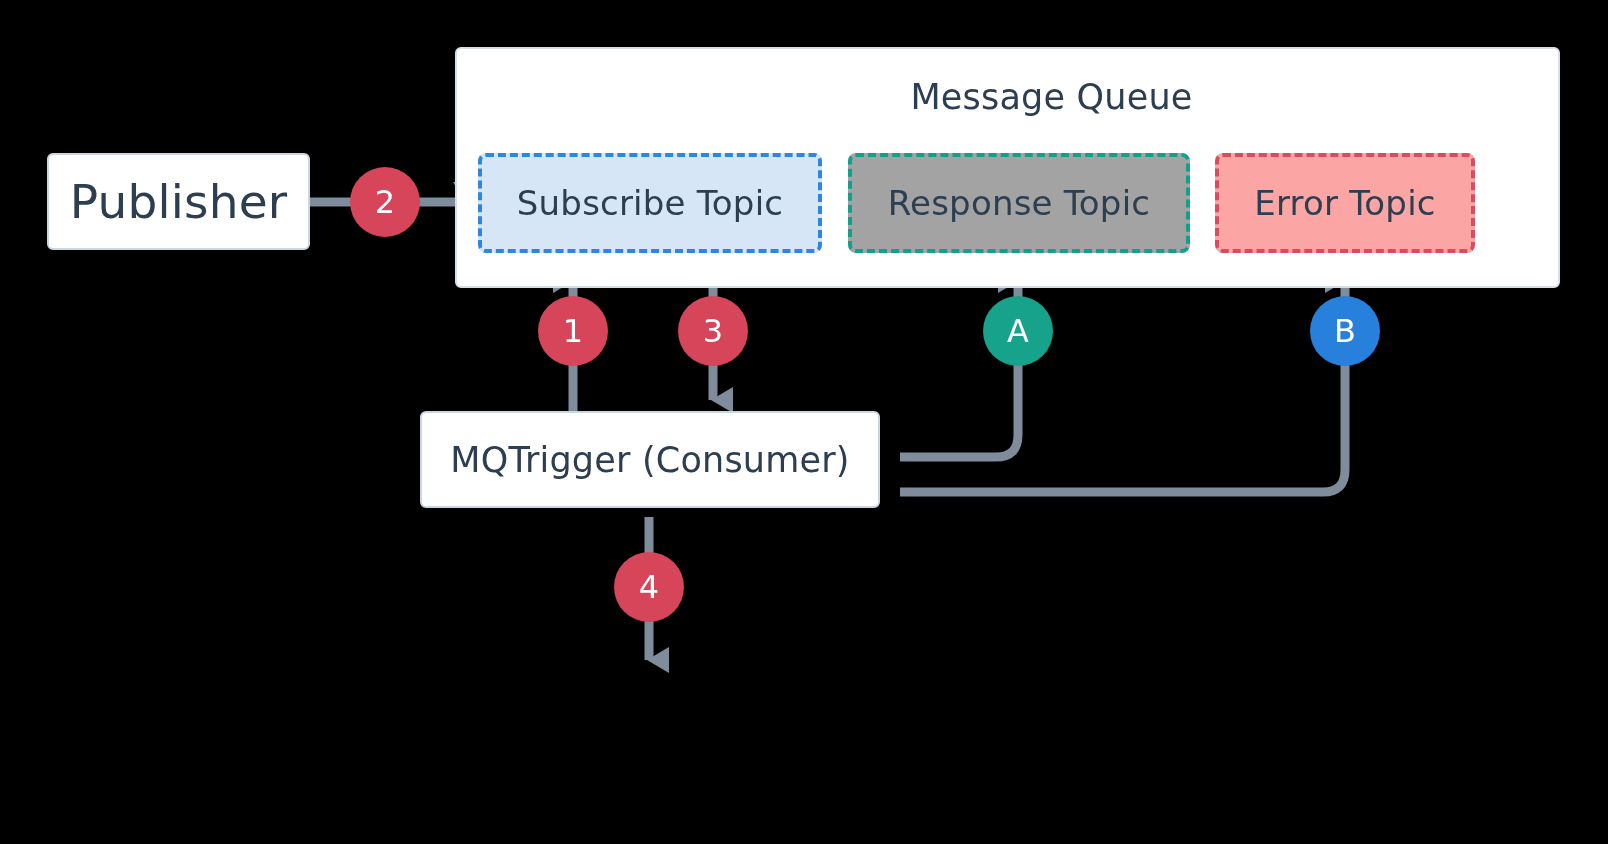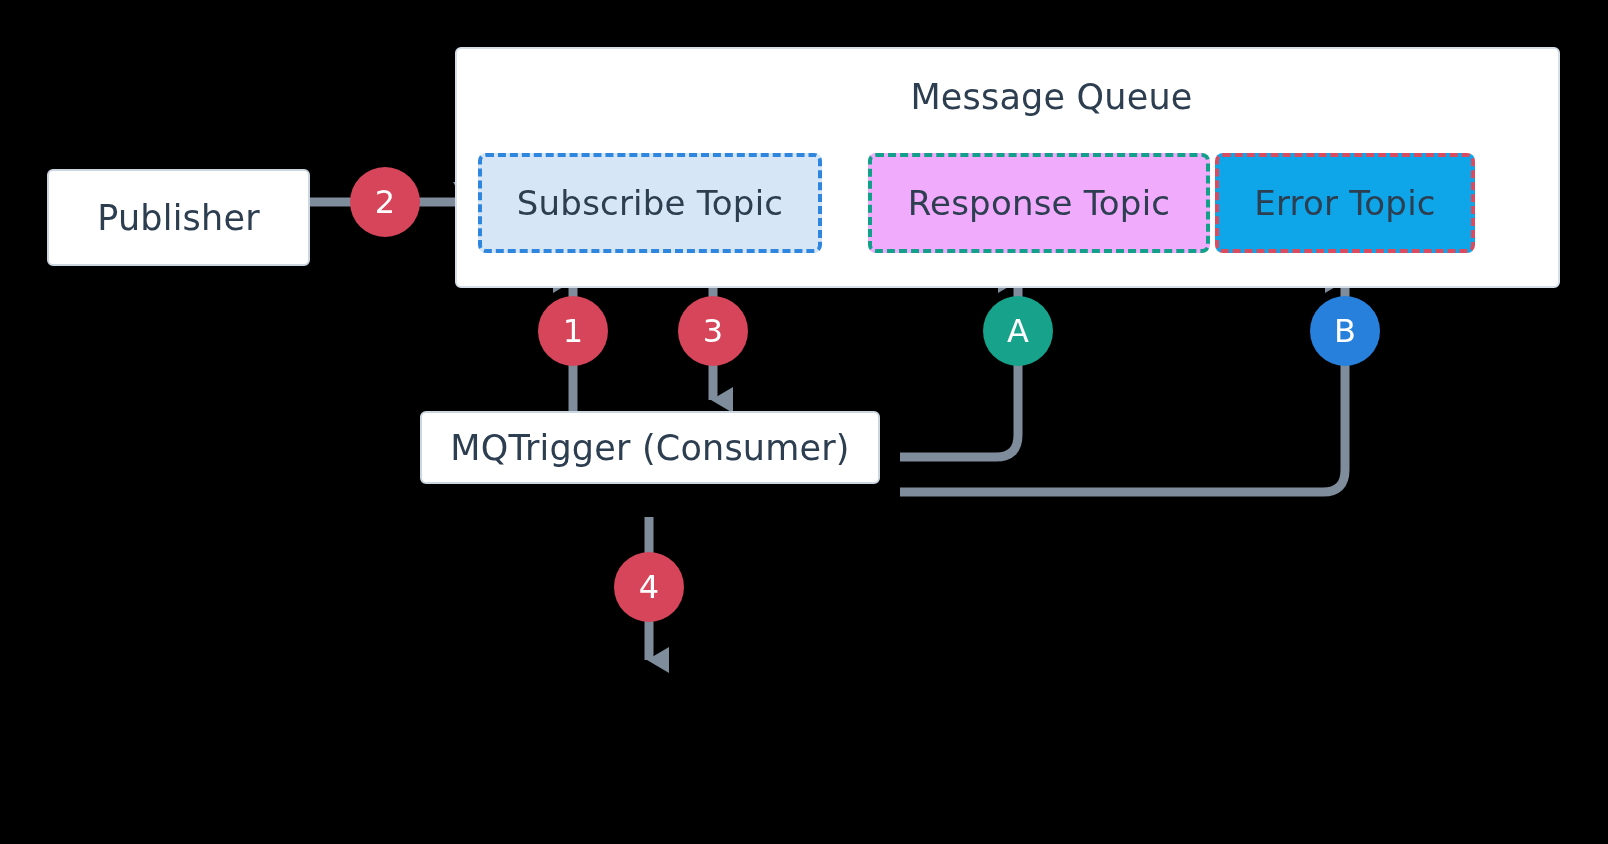--- a/index.html
+++ b/index.html
@@ -64,26 +64,25 @@
     border-style: dashed;
     border-width: 4px;
     border-radius: 8px;
     font-size: 34px;
   }
   .topic-subscribe {
     background: #d6e6f7;
     border-color: #2e86de;
   }
   .topic-response {
-    background: #f0abfc;
+    background: #a3a3a3;
     border-color: #13a08a;
-    margin-left: 20px;
   }
   .topic-error {
-    background: #0ea5e9;
+    background: #fca5a5;
     border-color: #d94b5e;
   }
 
   
   .badge {
     position: absolute;
     box-sizing: border-box;
     border-radius: 50%;
     display: flex;
     align-items: center;
@@ -140,25 +139,25 @@
   </div>
 
   <div class="node topic topic-response" style="left:848px; top:153px; width:342px; height:100px;">
     <span>Response Topic</span>
   </div>
 
   <div class="node topic topic-error" style="left:1215px; top:153px; width:260px; height:100px;">
     <span>Error Topic</span>
   </div>
 
-  <div class="node plain-box" style="left:47px; top:153px; width:263px; height:97px; font-size:35px;margin-top:16px;">
+  <div class="node plain-box" style="left:47px; top:153px; width:263px; height:97px; font-size:47px;">
     <span>Publisher</span>
   </div>
 
-  <div class="node plain-box" style="left:420px; top:411px; width:460px; height:73px; font-size:35px;">
+  <div class="node plain-box" style="left:420px; top:411px; width:460px; height:97px; font-size:35px;">
     <span>MQTrigger (Consumer)</span>
   </div>
 
 
   <div class="badge badge-red" style="left:538px; top:296px; width:70px; height:70px;">
     <span>1</span>
   </div>
 
   <div class="badge badge-red" style="left:350px; top:167px; width:70px; height:70px;">
     <span>2</span>

